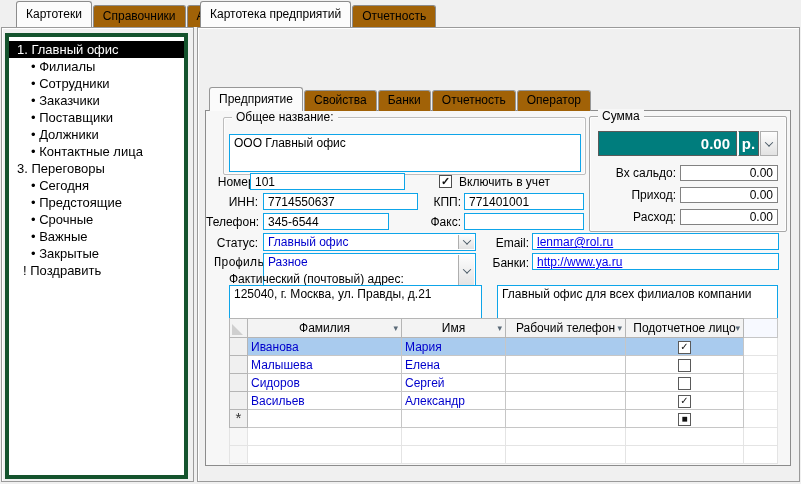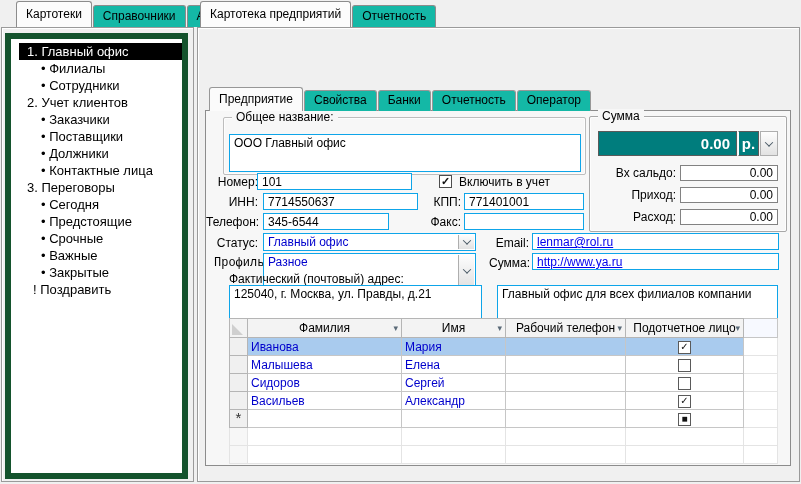--- a/index.html
+++ b/index.html
@@ -2,32 +2,32 @@
 <html><head>
 <meta charset="utf-8">
 <style>
   * { margin:0; padding:0; box-sizing:border-box; }
   html,body { width:801px; height:484px; }
   body { font-family:"Liberation Sans", sans-serif; font-size:12px; color:#000; background:#f0f0f0; overflow:hidden; }
   .window { position:relative; width:801px; height:484px; background:#f0f0f0; }
 
   
   .tabbar { position:absolute; display:flex; align-items:flex-end; height:26px; z-index:3; }
-  .tab { height:22px; line-height:20px; padding:0 9px; background:#14b8a6;
+  .tab { height:22px; line-height:20px; padding:0 9px; background:#a16207;
          border:1px solid #8c8c8c; border-bottom:none; border-radius:3px 3px 0 0;
          margin-right:1px; white-space:nowrap; }
   .tab.active { height:26px; line-height:24px; background:#fcfcfc; position:relative; z-index:4; }
 
   .pane-body { position:absolute; background:#f0f0f0; border:1px solid #9a9a9a;
                box-shadow: inset 1px 1px 0 #ffffff; }
 
   
   .tree { position:absolute; left:5px; top:33px; width:183px; height:446px;
-          background:#ffffff; border:6px solid #14532d; padding-top:4px;
-          font-size:13px; overflow:hidden;padding-left:8px; }
+          background:#ffffff; border:4px solid #14532d; padding-top:4px;
+          font-size:13px; overflow:hidden; }
   .tree-item { height:17px; line-height:17px; padding-left:8px; white-space:nowrap; cursor:default; }
   .tree-item.sub { padding-left:22px; }
   .tree-item.semi { padding-left:14px; }
   .tree-item.selected { background:#000000; color:#ffffff; }
 
   
   .page { position:absolute; left:205px; top:110px; width:586px; height:356px;
           background:#f7f7f7; border:1px solid #8c8c8c; z-index:2; }
   .inner-tabbar { position:absolute; left:209px; top:87px; display:flex; align-items:flex-end; height:24px; z-index:3; }
   .inner-tabbar .tab { height:21px; line-height:19px; border-color:#979797; }
@@ -91,21 +91,20 @@
     <div class="tab">Справочники</div>
     <div class="tab">Admin</div>
   </div>
 
   <div class="pane-body" style="left:1px; top:27px; width:193px; height:455px;"></div>
 
   <div class="tree">
     <div class="tree-item selected">1. Главный офис</div>
     <div class="tree-item sub">• Филиалы</div>
     <div class="tree-item sub">• Сотрудники</div>
-    <div class="tree-item">2. Учет клиентов</div>
     <div class="tree-item sub">• Заказчики</div>
     <div class="tree-item sub">• Поставщики</div>
     <div class="tree-item sub">• Должники</div>
     <div class="tree-item sub">• Контактные лица</div>
     <div class="tree-item">3. Переговоры</div>
     <div class="tree-item sub">• Сегодня</div>
     <div class="tree-item sub">• Предстоящие</div>
     <div class="tree-item sub">• Срочные</div>
     <div class="tree-item sub">• Важные</div>
     <div class="tree-item sub">• Закрытые</div>
@@ -128,21 +127,21 @@
   </div>
 
   <div class="page">
 
     <div class="groupbox" style="left:17px; top:6px; width:363px; height:58px;">
       <span class="legend">Общее название:</span>
     </div>
     <div class="box multi" style="left:23px; top:23px; width:352px; height:38px;">ООО Главный офис</div>
 
     <div class="lbl r" style="left:0; top:63px; width:52px;">Номер:</div>
-    <div class="box" style="left:51px; top:62px; width:155px; height:17px;">101</div>
+    <div class="box" style="left:44px; top:62px; width:155px; height:17px;">101</div>
 
     <span class="checkbox" style="left:233px; top:64px;">✓</span>
     <div class="lbl" style="left:253px; top:63px;">Включить в учет</div>
 
     <div class="lbl r" style="left:0; top:83px; width:52px;">ИНН:</div>
     <div class="box" style="left:57px; top:82px; width:155px; height:17px;">7714550637</div>
     <div class="lbl r" style="left:213px; top:83px; width:42px;">КПП:</div>
     <div class="box" style="left:258px; top:82px; width:120px; height:17px;">771401001</div>
 
     <div class="lbl r" style="left:0; top:103px; width:52px;">Телефон:</div>
@@ -160,21 +159,21 @@
     <div class="lbl r" style="left:283px; top:124px; width:40px;">Email:</div>
     <div class="box" style="left:326px; top:122px; width:247px; height:17px;"><span class="link">lenmar@rol.ru</span></div>
 
     <div class="lbl r" style="left:8px; top:144px; width:52px;font-family:Liberation Mono, monospace;">Профиль:</div>
     <div class="box combo val-blue" style="left:57px; top:142px; width:213px; height:36px;">
       <span>Разное</span>
       <span class="combo-btn">
           <span class="chev"></span>
         </span>
     </div>
-    <div class="lbl r" style="left:283px; top:144px; width:40px;">Сумма:</div>
+    <div class="lbl r" style="left:283px; top:144px; width:40px;">Банки:</div>
     <div class="box" style="left:326px; top:142px; width:247px; height:17px;"><span class="link">http://www.ya.ru</span></div>
 
     <div class="lbl" style="left:23px; top:160px;">Фактический (почтовый) адрес:</div>
     <div class="lbl" style="left:291px; top:160px;margin-top:28px;">Комментарий:</div>
     <div class="box multi" style="left:23px; top:174px; width:253px; height:34px;">125040, г. Москва, ул. Правды, д.21</div>
     <div class="box multi" style="left:291px; top:174px; width:281px; height:34px;">Главный офис для всех филиалов компании</div>
 
     <div class="groupbox" style="left:383px; top:5px; width:198px; height:116px; border-color:#a8a8a8;">
       <span class="legend">Сумма</span>
       <div class="sum-total" style="left:8px; top:14px; width:139px; height:25px; text-align:right; padding-right:6px;">0.00</div>

